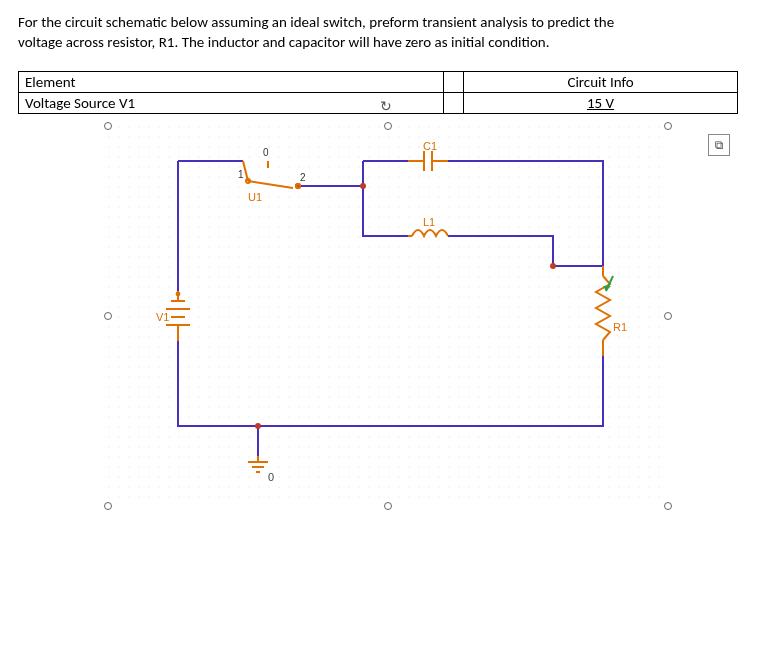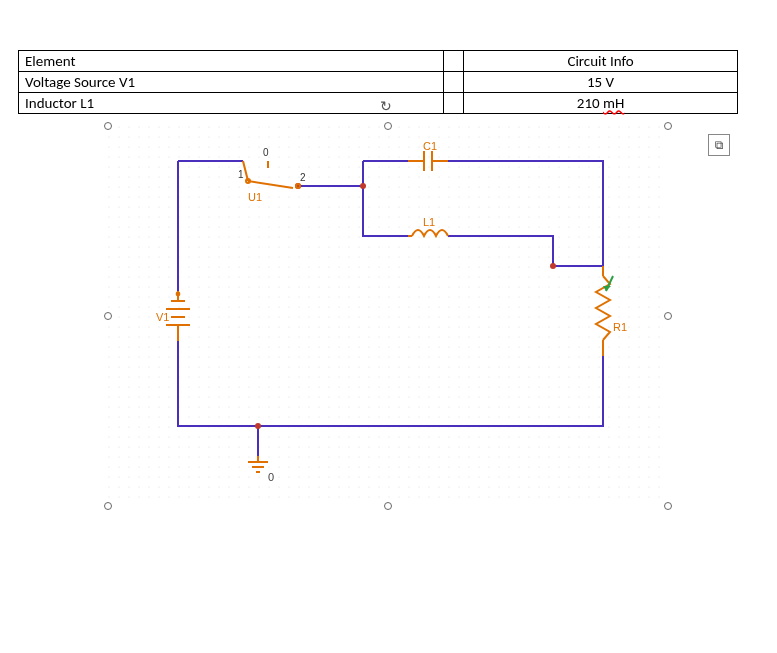--- a/index.html
+++ b/index.html
@@ -22,21 +22,21 @@
       padding-left: 20px;
     }
     table.circuit-info td, table.circuit-info th {
       border: 1px solid #000;
       padding: 1px 6px;
       text-align: left;
       font-weight: normal;
     }
     table.circuit-info .header-left { font-weight: normal; }
     table.circuit-info .header-right { text-align: center; margin-top: 24px; }
-    table.circuit-info .val-cell { text-align: center; }
+    table.circuit-info .val-cell { text-align: center; text-decoration: underline; }
     table.circuit-info .spacer-col { width: 20px; }
     .squiggle {
       text-decoration: underline wavy red;
       text-decoration-skip-ink: none;
     }
     .schematic-wrap {
       margin-left: 90px;
       margin-top: 8px;
       width: 560px;
       height: 380px;
@@ -82,41 +82,35 @@
       fill: #e07000;
       user-select: none;
     }
     .comp-label.blk { fill: #444; }
     .comp-label.sw { fill: #333; font-size: 10px; }
   </style>
 </head>
 <body>
 
 <p class="prompt-text">
-  <br>
+  <span>For the circuit schematic below assuming an ideal switch, preform transient analysis to predict the</span><br>
+  <span>voltage across resistor, R1. The inductor and capacitor will have zero as initial condition.</span>
 </p>
 
 <table class="circuit-info">
   <tbody>
       <tr>
     <td class="header-left">Element</td>
     <td class="spacer-col"></td>
     <td class="header-right">Circuit Info</td>
   </tr>
   <tr>
     <td>Voltage Source V1</td>
     <td class="spacer-col"></td>
     <td class="val-cell">15 V</td>
-  </tr>
-  <tr>
-    <td>Inductor L1</td>
-    <td class="spacer-col"></td>
-    <td class="val-cell">
-      <span>210 </span><span class="squiggle">mH</span>
-    </td>
   </tr>
 </tbody>
   </table>
 
 <div class="schematic-wrap">
   <span class="rot-handle">↻</span>
   <div class="layout-opts">
     <span>⧉</span>
   </div>
   <span class="sel-handle h-tl"></span>

